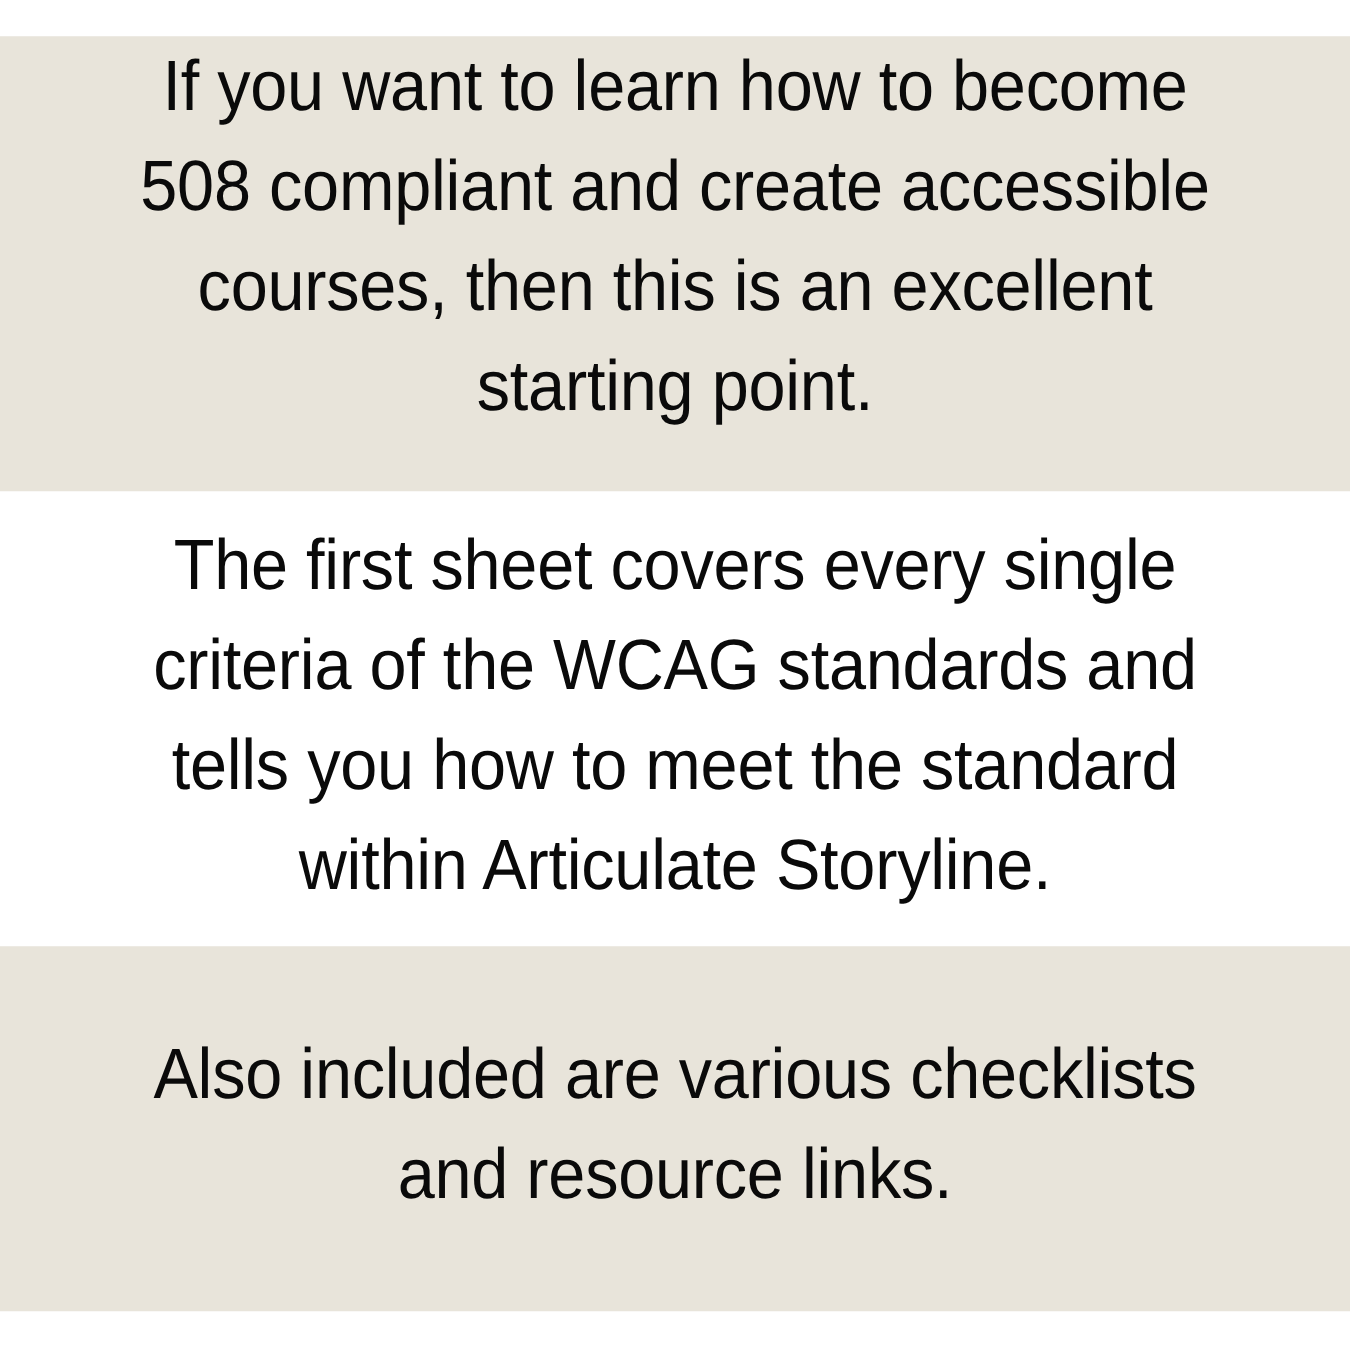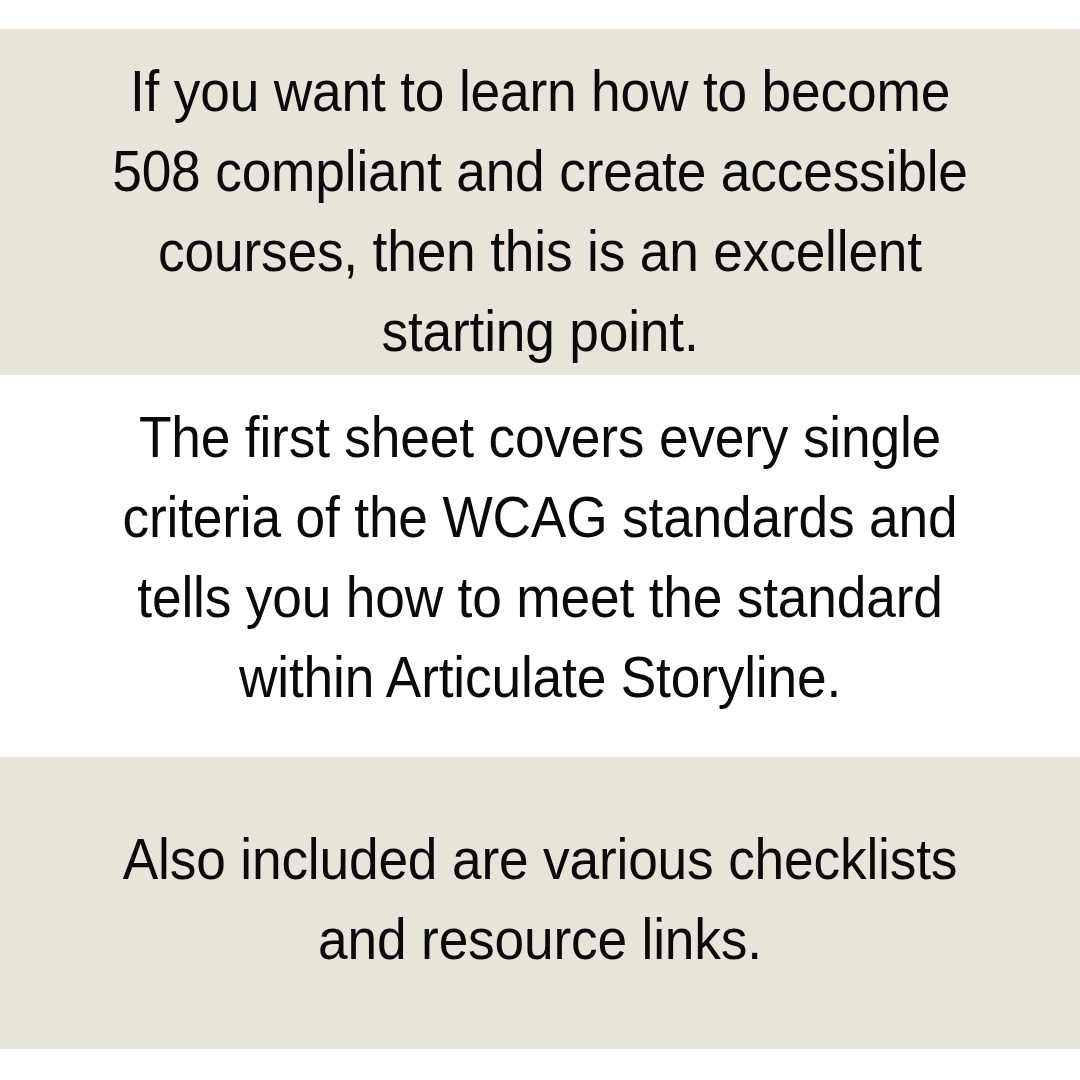--- a/index.html
+++ b/index.html
@@ -17,36 +17,35 @@
     overflow: hidden;
     font-family: "Liberation Sans", "DejaVu Sans", sans-serif;
   }
 
   .band {
     position: absolute;
     left: 0;
     width: 1080px;
     display: flex;
     flex-direction: column;
-    justify-content: center;
     align-items: center;
     box-sizing: border-box;
   }
 
   
   #band-one {
     top: 29px;
     height: 364px;
     background: #e8e4da;
     padding: 0 34px;
   }
 
   
   #band-two {
-    top: 375px;
+    top: 412px;
     height: 364px;
     background: #ffffff;
     padding: 0 34px;
   }
 
   
   #band-three {
     top: 757px;
     height: 292px;
     background: #e8e4da;

